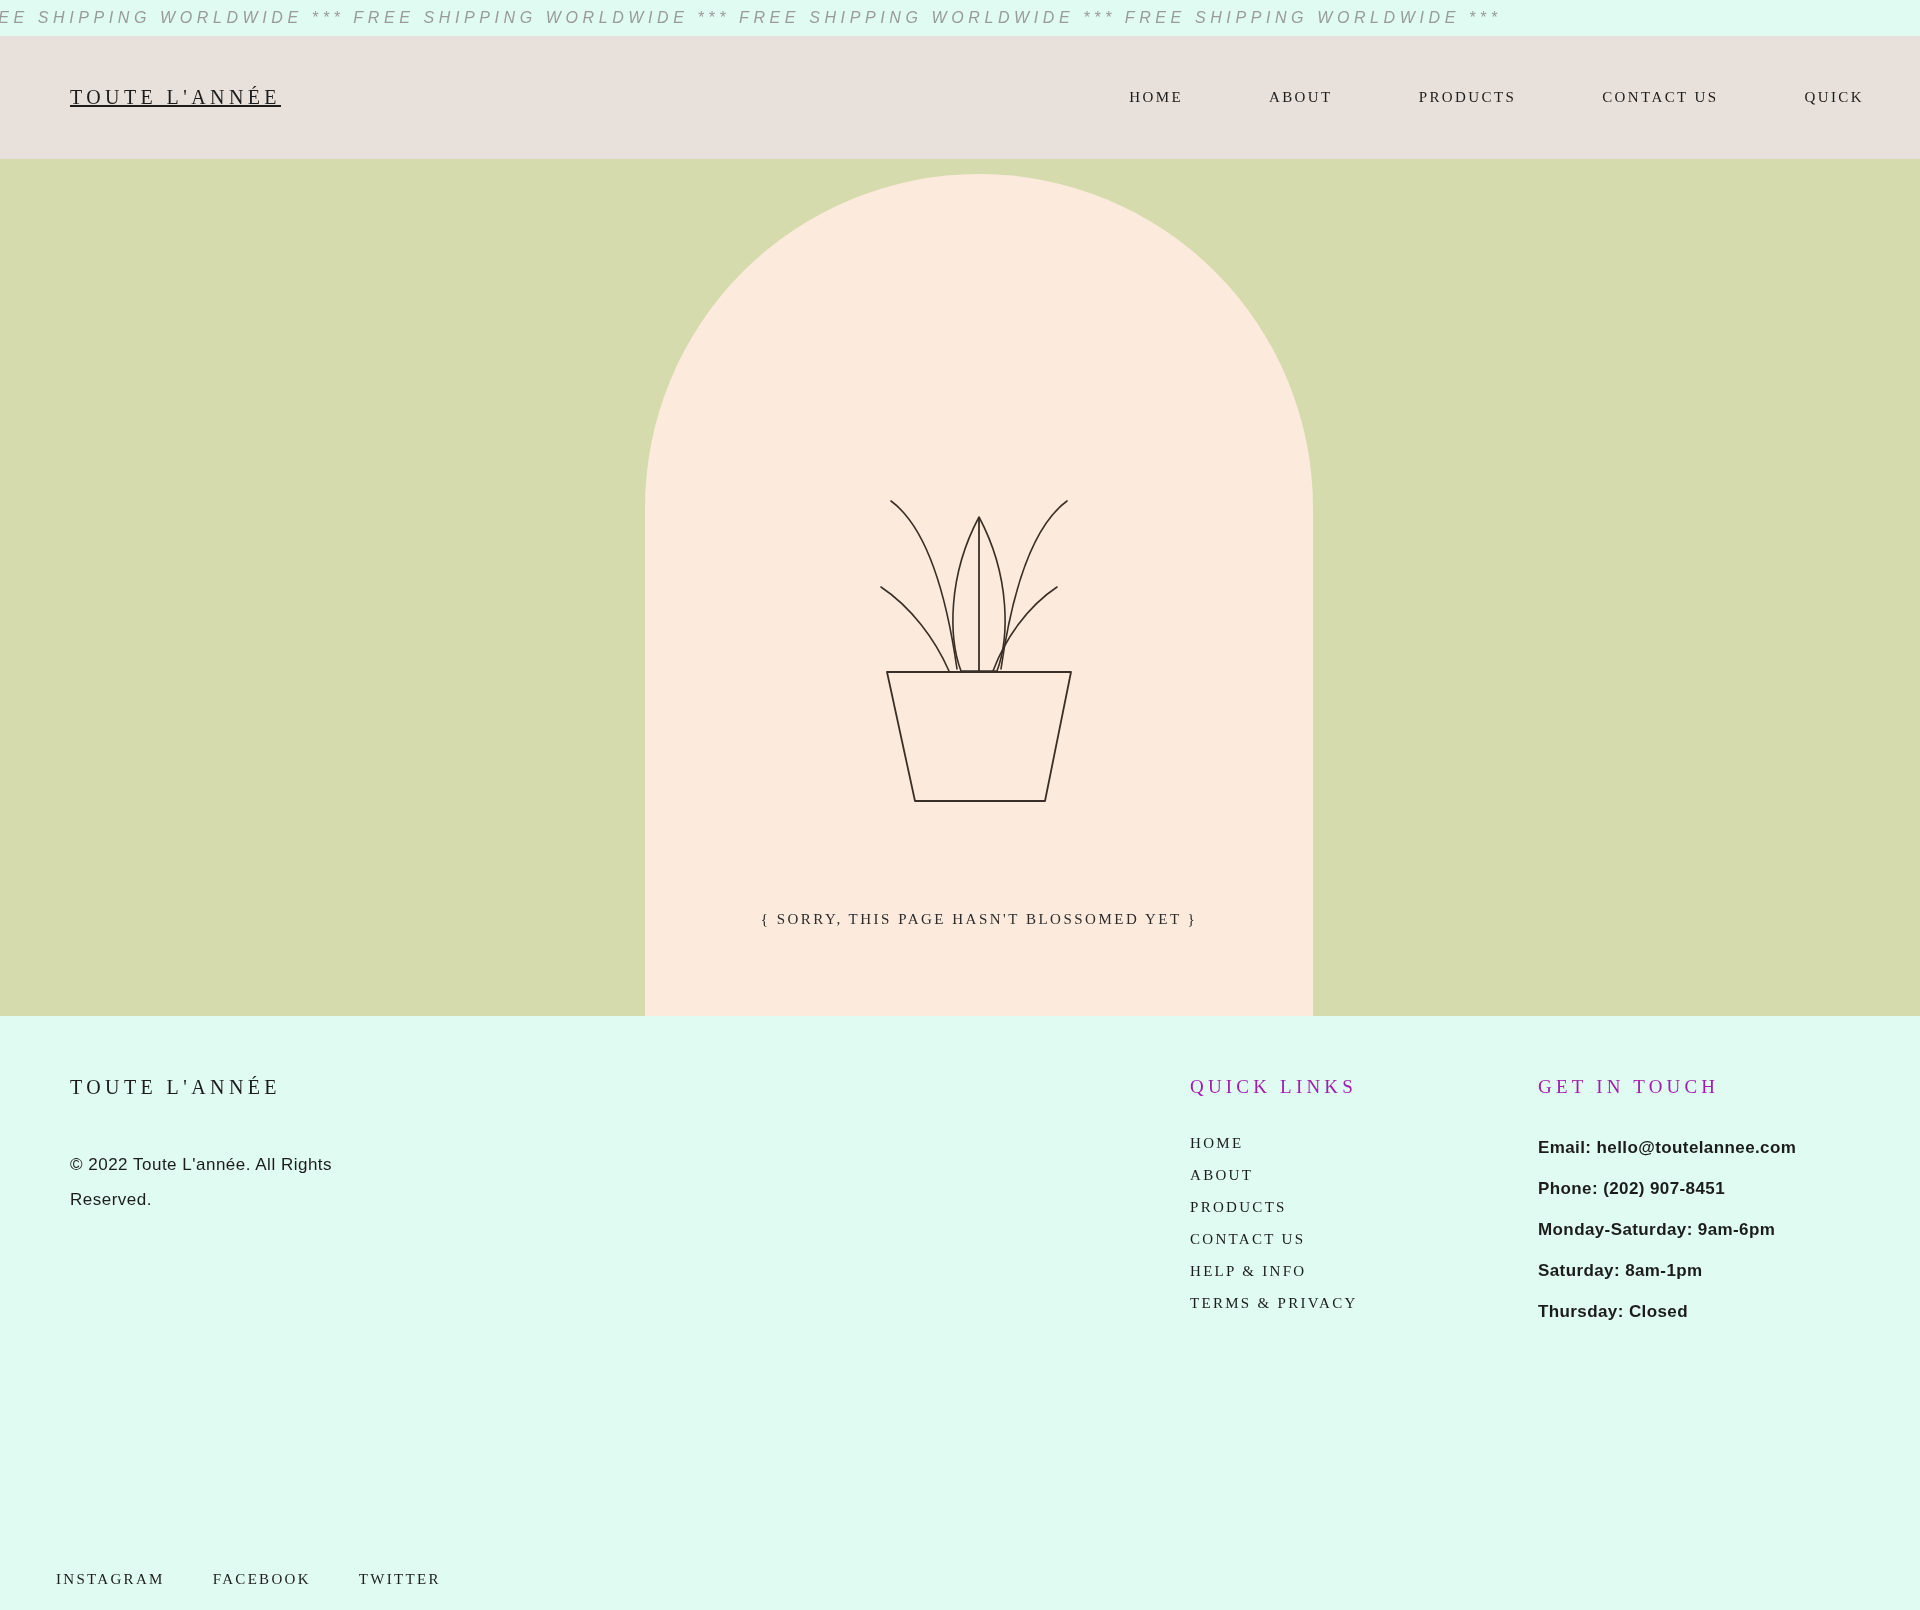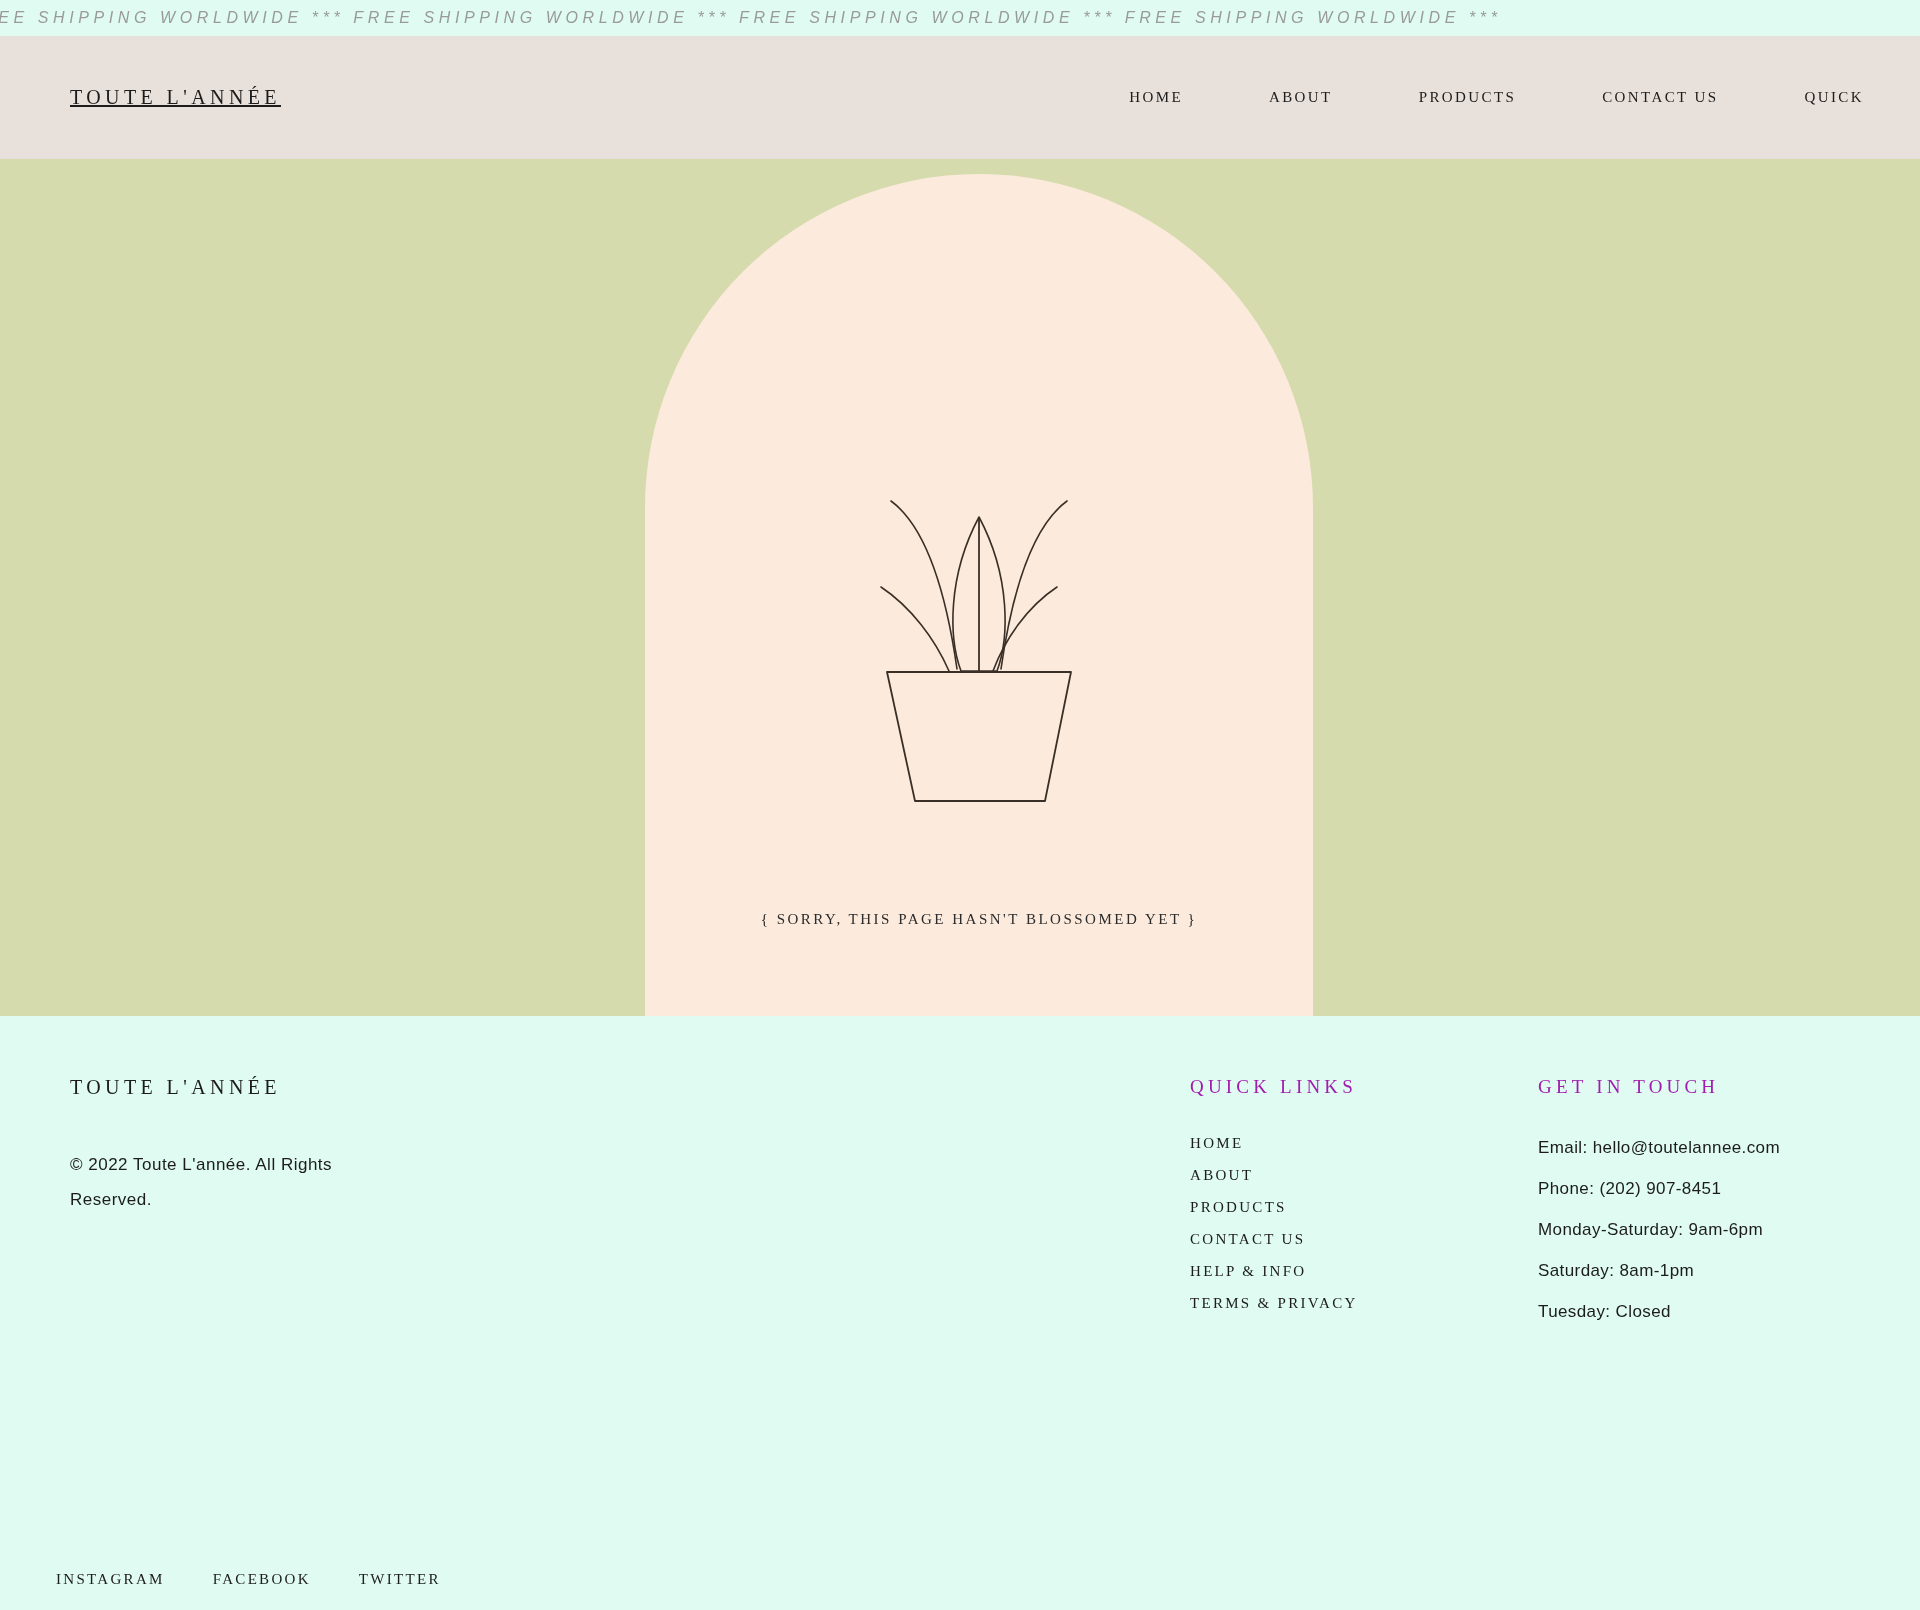--- a/index.html
+++ b/index.html
@@ -185,20 +185,21 @@
     font-family:"Liberation Serif", serif;
     font-size:15px;
     letter-spacing:2.3px;
     color:#1c1c1c;
     text-decoration:none;
     white-space:nowrap;
   }
   .touch-list{
     list-style:none;
     margin-top:40px;
+    font-weight:bold;
   }
   .touch-list li{
     font-size:17px;
     letter-spacing:0.4px;
     color:#1c1c1c;
     margin-bottom:21px;
     white-space:nowrap;
   }
   .social-row{
     position:absolute;
@@ -282,21 +283,21 @@
       </ul>
     </div>
 
     <div class="col-touch">
       <div class="col-title">GET IN TOUCH</div>
       <ul class="touch-list">
         <li>Email: hello@toutelannee.com</li>
         <li>Phone: (202) 907-8451</li>
         <li>Monday-Saturday: 9am-6pm</li>
         <li>Saturday: 8am-1pm</li>
-        <li>Tuesday: Closed</li>
+        <li>Thursday: Closed</li>
       </ul>
     </div>
 
   </div>
 
   <div class="social-row">
     <a class="social-link" href="#">INSTAGRAM</a>
     <a class="social-link" href="#">FACEBOOK</a>
     <a class="social-link" href="#">TWITTER</a>
   </div>

